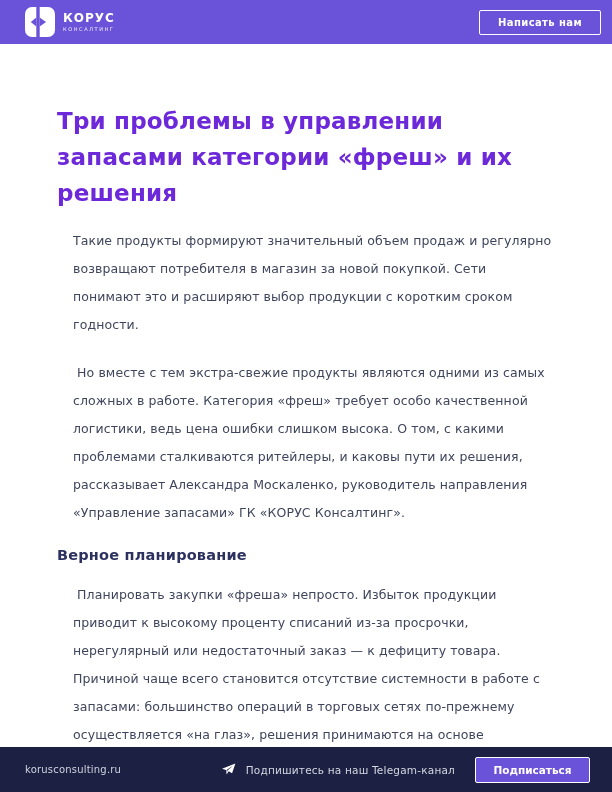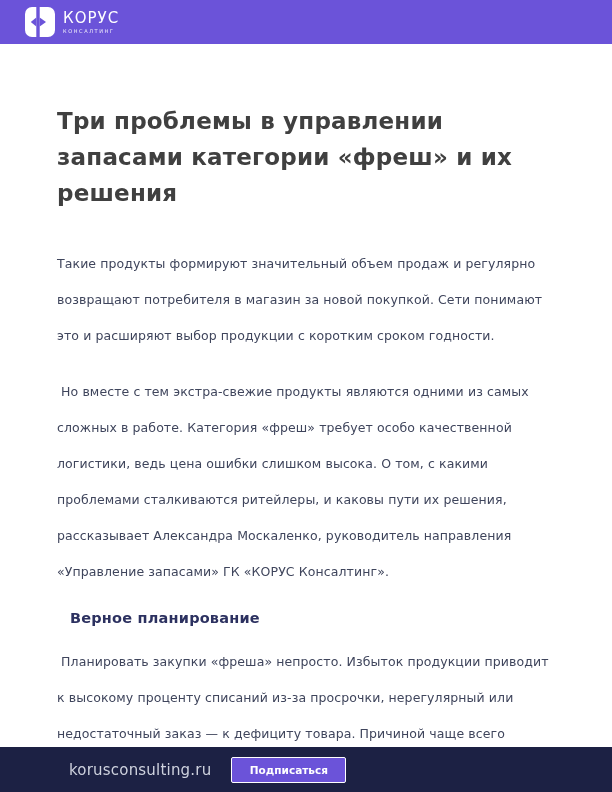--- a/index.html
+++ b/index.html
@@ -5,37 +5,37 @@
   html,body{margin:0;padding:0;}
   body{font-family:"DejaVu Sans","Liberation Sans",sans-serif;background:#ffffff;}
   .page{position:relative;width:612px;height:792px;background:#ffffff;overflow:hidden;margin:0 auto;}
 
   
   .topbar{position:absolute;top:0;left:0;right:0;height:44px;background:var(--accent,#6b53d9);
           display:flex;align-items:center;justify-content:space-between;padding:0 11px 0 25px;box-sizing:border-box;}
   .logo{display:flex;align-items:center;gap:8px;}
   .logo-icon{width:30px;height:30px;display:block;}
   .logo-text{display:flex;flex-direction:column;line-height:1;}
-  .logo-title{color:#ffffff;font-weight:normal;font-size:15px;letter-spacing:1px;}
+  .logo-title{color:#ffffff;font-weight:bold;font-size:12px;letter-spacing:1px;}
   .logo-subtitle{color:#ffffff;font-size:5px;letter-spacing:1.6px;margin-top:3px;opacity:.9;}
   .contact-btn{width:122px;height:25px;background:transparent;border:1px solid #ffffff;border-radius:2px;
                color:#ffffff;font-family:inherit;font-size:10px;font-weight:600;letter-spacing:.4px;
                display:flex;align-items:center;justify-content:center;cursor:pointer;}
 
   
   .article{position:absolute;top:44px;left:0;right:0;padding:36px 57px 0 57px;box-sizing:border-box;}
   .date{font-size:11.5px;color:#23252e;letter-spacing:.2px;}
-  .title{margin:24px 0 34px 0;font-size:23px;font-weight:bold;line-height:1.56;color:#404040;letter-spacing:.2px;}
-  .article p{margin:0 0 20px 0;font-size:12.5px;line-height:36px;color:#3f455c;white-space:pre-wrap;letter-spacing:.1px;}
-  .subheading{margin:2px 0 18px 13px;font-size:14.5px;font-weight:bold;color:#2c3160;letter-spacing:.2px;}
+  .title{margin:24px 0 15px 0;font-size:23px;font-weight:bold;line-height:1.56;color:#6d28d9;letter-spacing:.2px;}
+  .article p{margin:0 0 20px 16px;font-size:12.5px;line-height:28px;color:#3f455c;white-space:pre-wrap;letter-spacing:.1px;}
+  .subheading{margin:2px 0 18px 0;font-size:14.5px;font-weight:bold;color:#2c3160;letter-spacing:.2px;}
 
   
   .footer{position:absolute;left:0;right:0;bottom:0;height:45px;background:#1c2144;
           display:flex;align-items:center;padding:0 22px 0 25px;box-sizing:border-box;}
-  .site-link{color:#ced2de;font-size:15px;letter-spacing:.2px;text-decoration:none;cursor:pointer;margin-left:44px;}
+  .site-link{color:#ced2de;font-size:10px;letter-spacing:.2px;text-decoration:none;cursor:pointer;}
   .tg-group{display:flex;align-items:center;gap:9px;margin-left:auto;}
   .tg-text{color:#d4d7e0;font-size:10.5px;letter-spacing:.2px;}
   .subscribe-btn{margin-left:20px;width:115px;height:26px;background:var(--accent,#6b53d9);
                  border:1px solid #ffffff;border-radius:2px;color:#ffffff;font-family:inherit;
                  font-size:10.5px;font-weight:bold;display:flex;align-items:center;justify-content:center;cursor:pointer;}
 </style>
 </head>
 <body>
 
 <div class="page">
@@ -46,28 +46,35 @@
         <rect x="0" y="0" width="30" height="30" rx="7" fill="#ffffff"></rect>
         <rect x="11.3" y="0" width="3.4" height="30" fill="#6b53d9"></rect>
         <polygon points="11.3,10.5 5.8,15 11.3,19.5" fill="#6b53d9"></polygon>
         <polygon points="14.7,10.5 21,15 14.7,19.5" fill="#6b53d9"></polygon>
       </svg>
       <div class="logo-text">
         <span class="logo-title">КОРУС</span>
         <span class="logo-subtitle">КОНСАЛТИНГ</span>
       </div>
     </div>
+    <button class="contact-btn">Написать нам</button>
   </header>
 
   <main class="article">
     <h1 class="title">Три проблемы в управлении запасами категории «фреш» и их решения</h1>
     <p>Такие продукты формируют значительный объем продаж и регулярно возвращают потребителя в магазин за новой покупкой. Сети понимают это и расширяют выбор продукции с коротким сроком годности.</p>
     <p> Но вместе с тем экстра-свежие продукты являются одними из самых сложных в работе. Категория «фреш» требует особо качественной логистики, ведь цена ошибки слишком высока. О том, с какими проблемами сталкиваются ритейлеры, и каковы пути их решения, рассказывает Александра Москаленко, руководитель направления «Управление запасами» ГК «КОРУС Консалтинг».</p>
     <h2 class="subheading">Верное планирование</h2>
     <p> Планировать закупки «фреша» непросто. Избыток продукции приводит к высокому проценту списаний из-за просрочки, нерегулярный или недостаточный заказ — к дефициту товара. Причиной чаще всего становится отсутствие системности в работе с запасами: большинство операций в торговых сетях по-прежнему осуществляется «на глаз», решения принимаются на основе экспертизы и опыта нескольких сотрудников.  Это не</p>
   </main>
 
   <footer class="footer">
     <a class="site-link">korusconsulting.ru</a>
+    <div class="tg-group">
+      <svg width="17" height="15" viewBox="0 0 24 24" aria-hidden="true">
+        <path fill="#ffffff" d="M23 2.5 1.6 10.8l6.4 2.1 1.1 7.1 3.2-5.2 5.4 3.3L23 2.5zM8.9 12.6 19.5 5.4 10 13.9l-.3 3.4-.8-4.7z"></path>
+      </svg>
+      <span class="tg-text">Подпишитесь на наш Telegam-канал</span>
+    </div>
     <button class="subscribe-btn">Подписаться</button>
   </footer>
 
 </div>
 
 </body></html>

